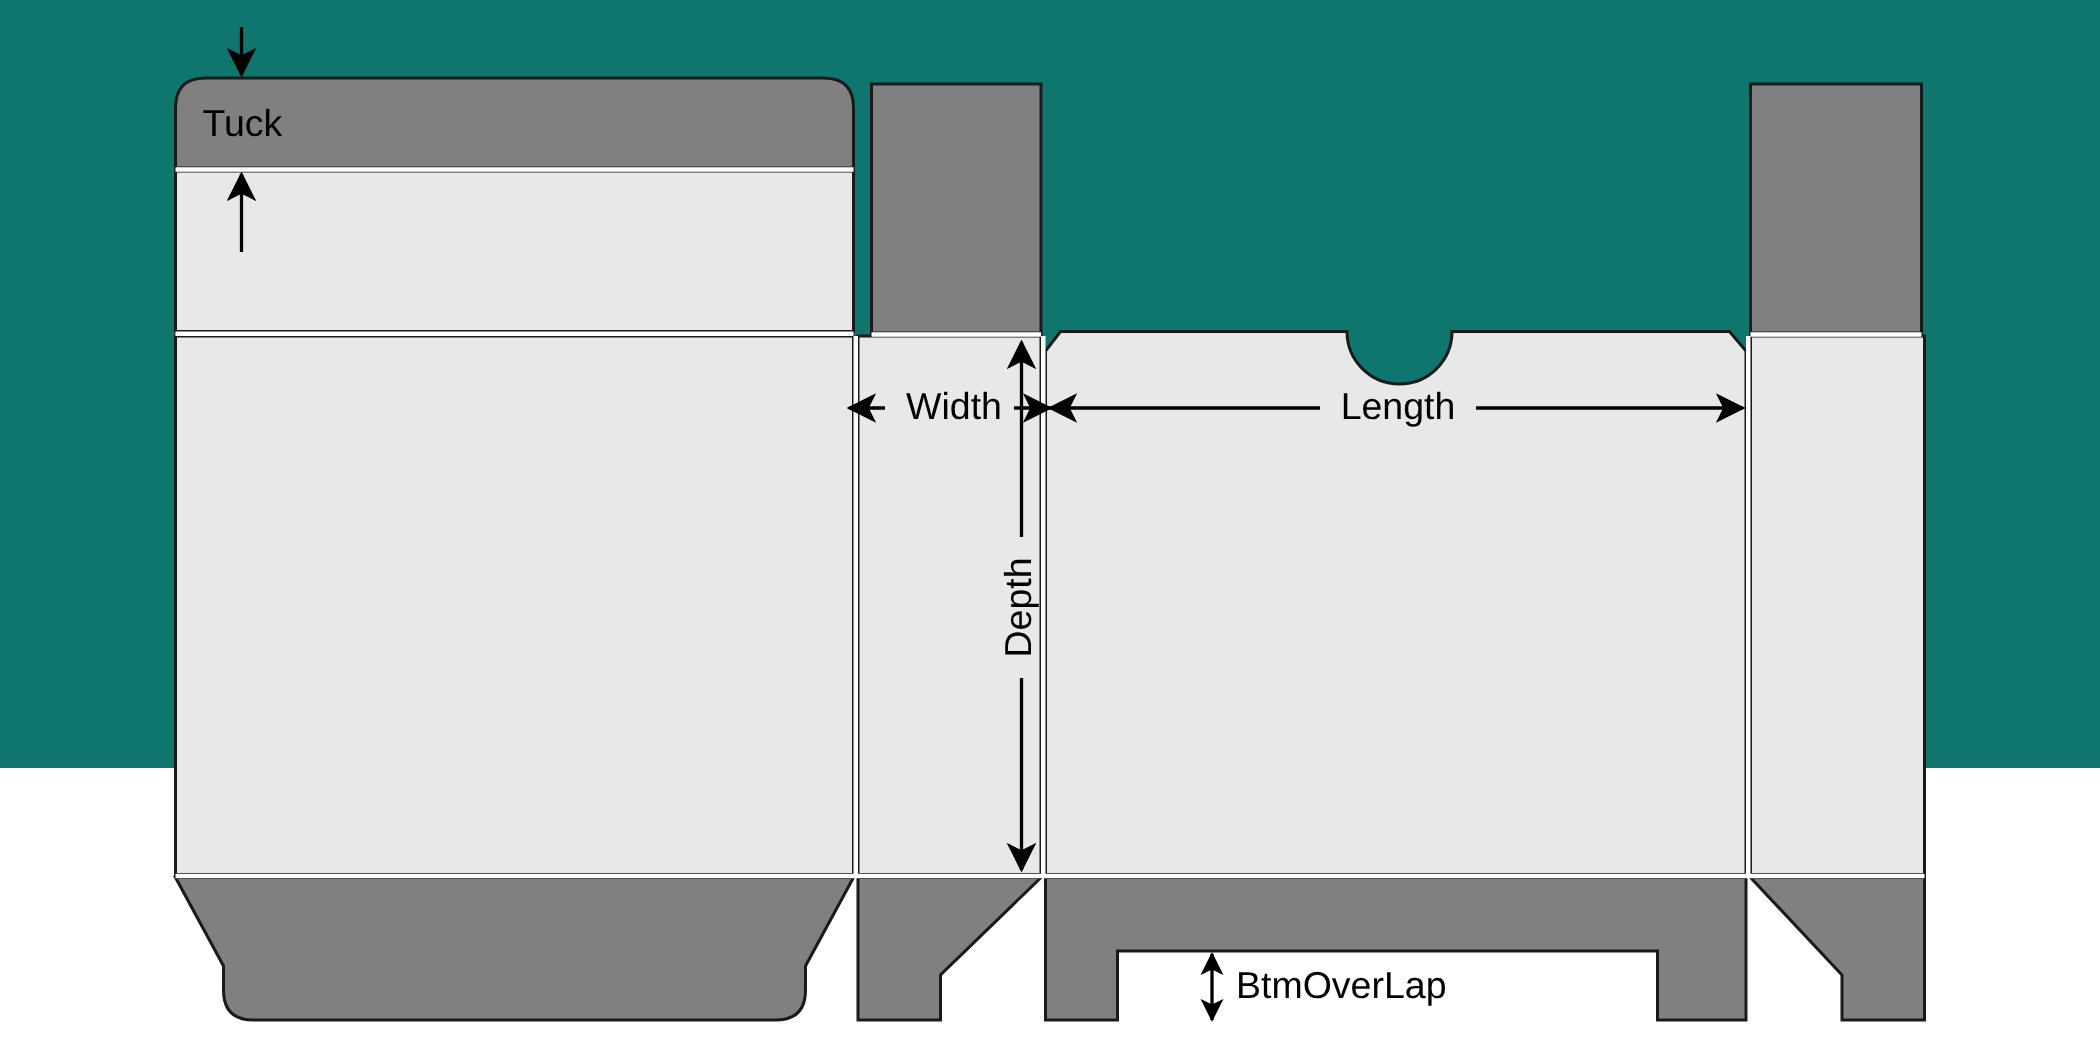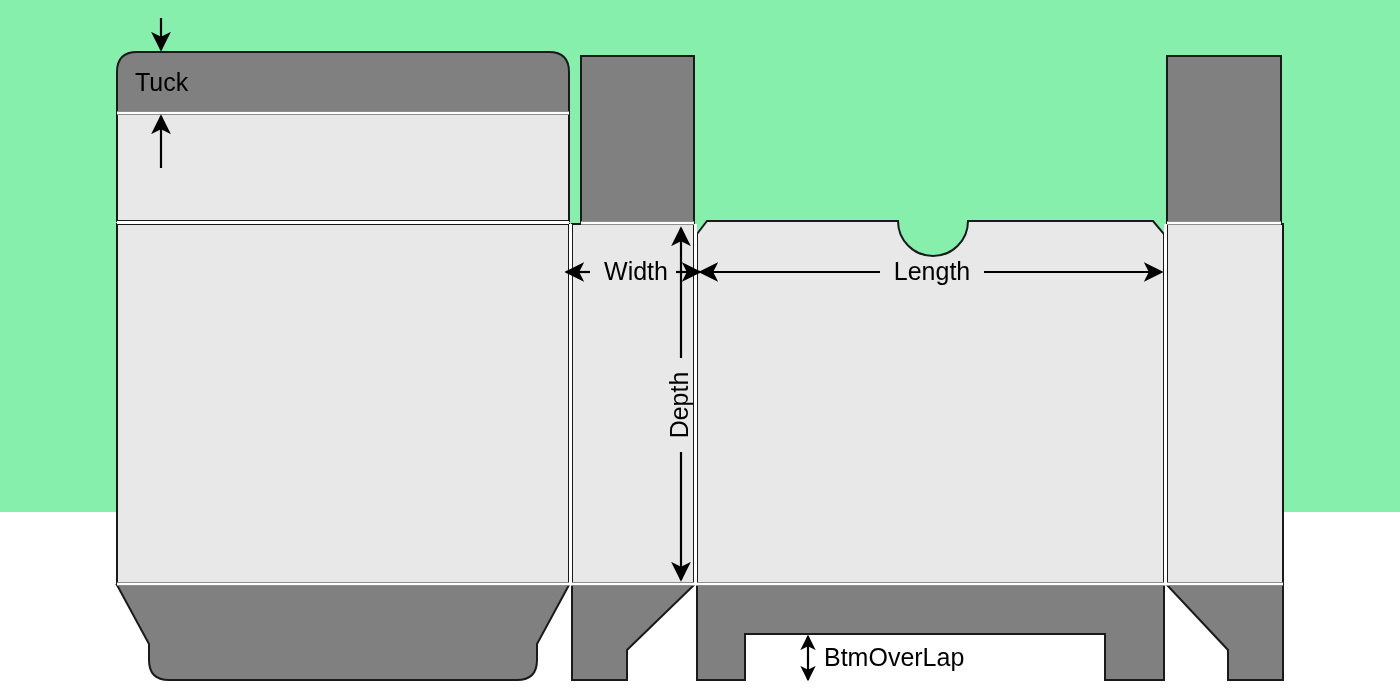--- a/index.html
+++ b/index.html
@@ -10,21 +10,21 @@
   body {
     width: 1400px;
     height: 700px;
     overflow: hidden;
     font-family: "Liberation Sans", sans-serif;
   }
   #stage {
     position: relative;
     width: 1400px;
     height: 512px;
-    background: #86efac;
+    background: #0f766e;
   }
   svg#dieline {
     display: block;
     width: 1400px;
     height: 700px;
   }
   .panel-light { fill: #e8e8e8; stroke: #1a1a1a; stroke-width: 2; }
   .panel-dark { fill: #808080; stroke: #1a1a1a; stroke-width: 2; }
   .foldline { fill: none; stroke: #ffffff; stroke-width: 3; }
   .dimline { fill: none; stroke: #000000; stroke-width: 2.2; }

